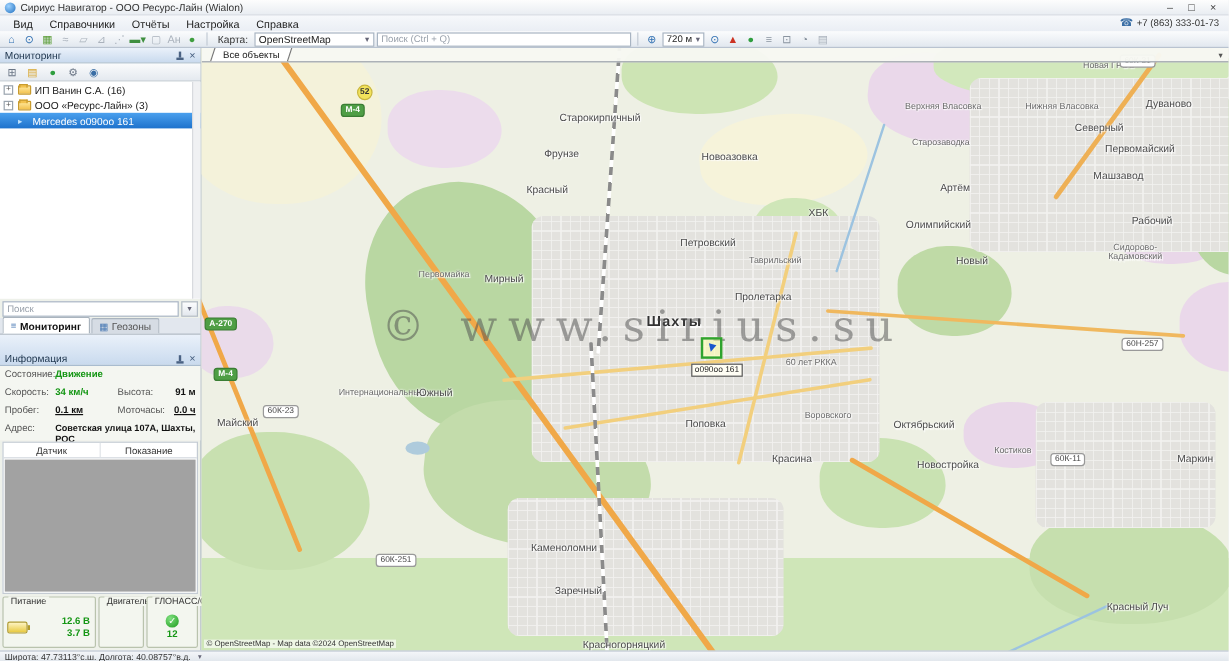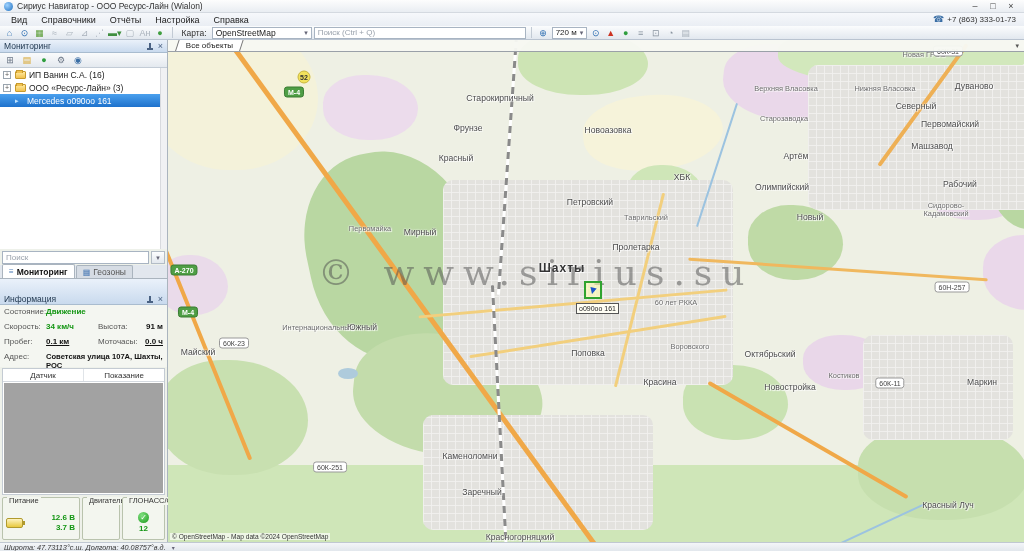--- a/index.html
+++ b/index.html
@@ -116,21 +116,21 @@
   .g-engine { width:38px; }
   .g-gnss { flex:1; display:flex; flex-direction:column; align-items:center; justify-content:center; gap:1px; }
   .gnss-ico { width:11px; height:11px; border-radius:50%; background:radial-gradient(circle at 35% 30%, #7fe07f, #1d9a1d);
     color:#fff; font-size:8px; line-height:11px; text-align:center; }
   .gnss-count { color:#149614; font-weight:bold; font-size:8px; }
 
   
   .statusbar { position:absolute; left:0; bottom:0; width:1024px; height:9px;
     background:linear-gradient(#f4f6f9,#e2e7ed); border-top:1px solid #c0c8d2;
     display:flex; align-items:center; padding:0 4px; gap:6px; }
-  .statusbar .coords { font-size:7.3px; color:#333;font-style:italic; }
+  .statusbar .coords { font-size:7.3px; color:#333; }
   .statusbar .caret { font-size:6px; color:#667; }
 
   
   .map { position:absolute; left:168px; top:40px; width:856px; height:502px;
     background:#eef0e4; overflow:hidden; }
   .blob { position:absolute; border-radius:45% 55% 50% 50%; }
   .urban { position:absolute; border-radius:10px; }
   .urban::after { content:""; position:absolute; inset:0; border-radius:10px; opacity:.55;
     background:
       repeating-linear-gradient(0deg, rgba(255,255,255,.8) 0 1px, transparent 1px 8px),
@@ -421,21 +421,21 @@
         <span class="lbl" style="left: 252px; top: 192px;">Мирный</span>
         <span class="lbl small" style="left: 150px; top: 287px;">Интернациональный</span>
         <span class="lbl" style="left: 194px; top: 287px;">Южный</span>
         <span class="lbl" style="left: 30px; top: 312px;">Майский</span>
         <span class="lbl" style="left: 420px; top: 313px;">Поповка</span>
         <span class="lbl small" style="left: 522px; top: 306px;">Воровского</span>
         <span class="lbl" style="left: 602px; top: 314px;">Октябрьский</span>
         <span class="lbl" style="left: 492px; top: 342px;">Красина</span>
         <span class="lbl" style="left: 622px; top: 347px;">Новостройка</span>
         <span class="lbl small" style="left: 676px; top: 335px;">Костиков</span>
-        <span class="lbl" style="left: 808px; top: 342px; padding-left: 12px;">Маркин</span>
+        <span class="lbl" style="left: 828px; top: 342px;">Маркин</span>
         <span class="lbl" style="left: 302px; top: 416px;">Каменоломни</span>
         <span class="lbl" style="left: 314px; top: 452px;">Заречный</span>
         <span class="lbl" style="left: 780px; top: 465px;">Красный Луч</span>
         <span class="lbl" style="left: 352px; top: 497px;">Красногорняцкий</span>
       </div>
     <div id="map-badges">
         <span class="badge green" style="left: 126px; top: 52px;">М-4</span>
         <span class="badge green" style="left: 16px; top: 230px;">А-270</span>
         <span class="badge green" style="left: 20px; top: 272px;">М-4</span>
         <span class="badge circle" style="left: 136px; top: 37px;">52</span>

